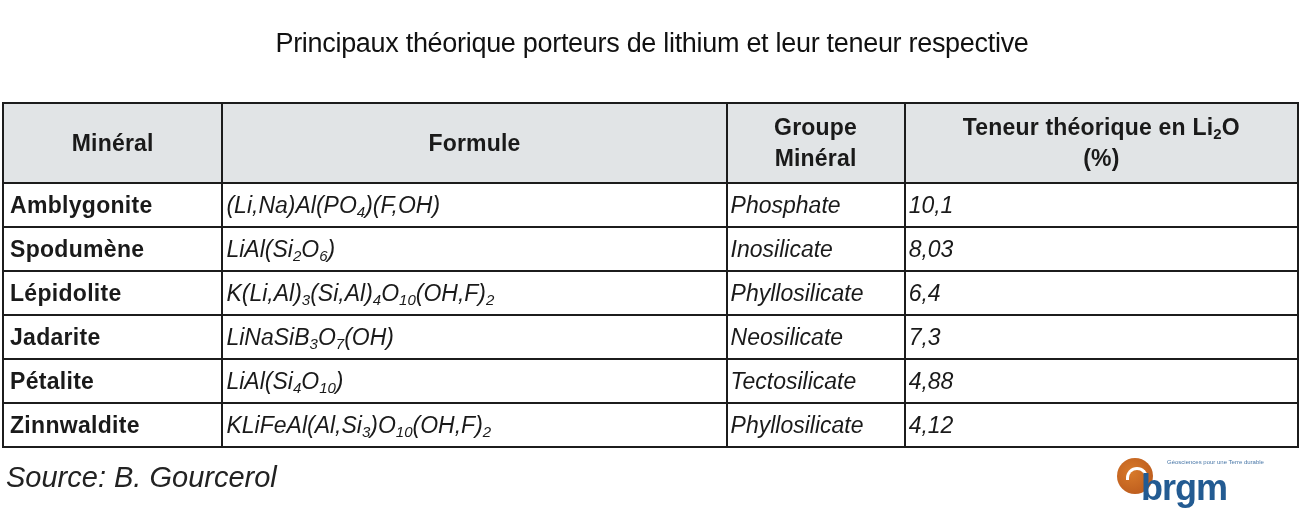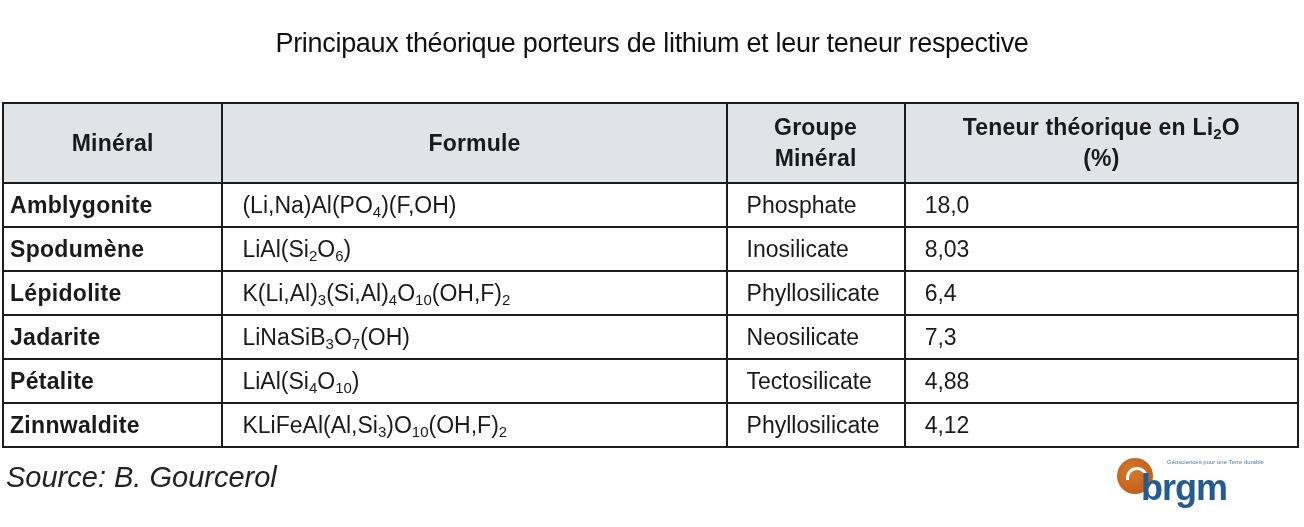--- a/index.html
+++ b/index.html
@@ -7,21 +7,21 @@
          font-family: "Liberation Sans", sans-serif; color: #1a1a1a; }
   .title { position: absolute; top: 28px; left: 0; width: 1304px; text-align: center;
            font-size: 27px; letter-spacing: -0.3px; color: #111; }
   table { position: absolute; left: 2px; top: 102px; width: 1297px;
           border-collapse: collapse; table-layout: fixed; }
   th, td { border: 2px solid #1c1c1c; padding: 0 6px; }
   th { background: #e1e4e6; font-weight: bold; font-size: 23px; text-align: center;
        height: 78px; line-height: 31px; letter-spacing: 0.2px; }
   td { height: 42px; font-size: 23px; line-height: 28px; white-space: nowrap; }
   td.mineral { font-weight: bold; letter-spacing: 0.3px; }
-  td.formula, td.group, td.value { font-weight: normal; padding-left: 19px; }
+  td.formula, td.group, td.value { font-weight: normal; padding-left: 3px; font-style: italic; }
   sub { font-size: 15px; vertical-align: -4px; line-height: 0; }
   .col1 { width: 212px; } .col2 { width: 487px; } .col3 { width: 172px; } .col4 { width: 380px; }
   .source { position: absolute; left: 6px; top: 461px; font-size: 29px; font-style: italic; color: #222; }
   .logo { position: absolute; left: 1117px; top: 455px; width: 180px; height: 60px; }
   .logo-circle { position: absolute; left: 0; top: 3px; width: 36px; height: 36px; border-radius: 50%;
                  background: radial-gradient(circle at 40% 40%, #d87a2a, #b5541a); }
   .logo-arc { position: absolute; left: 9px; top: 9px; width: 16px; height: 10px;
               border: 3px solid #fff; border-bottom: none; border-radius: 12px 12px 0 0; }
   .logo-text { position: absolute; left: 24px; top: 13px; font-size: 36px; font-weight: bold;
                color: #235b92; letter-spacing: -1px; line-height: 40px; }
@@ -51,21 +51,21 @@
         <span>Teneur théorique en Li</span><sub>2</sub><span>O</span><br>
         <span>(%)</span>
       </th>
     </tr>
   </thead>
   <tbody id="tbody">
       <tr>
         <td class="mineral">Amblygonite</td>
         <td class="formula">(Li,Na)Al(PO<sub>4</sub>)(F,OH)</td>
         <td class="group">Phosphate</td>
-        <td class="value">18,0</td>
+        <td class="value">10,1</td>
       </tr>
       <tr>
         <td class="mineral">Spodumène</td>
         <td class="formula">LiAl(Si<sub>2</sub>O<sub>6</sub>)</td>
         <td class="group">Inosilicate</td>
         <td class="value">8,03</td>
       </tr>
       <tr>
         <td class="mineral">Lépidolite</td>
         <td class="formula">K(Li,Al)<sub>3</sub>(Si,Al)<sub>4</sub>O<sub>10</sub>(OH,F)<sub>2</sub></td>

